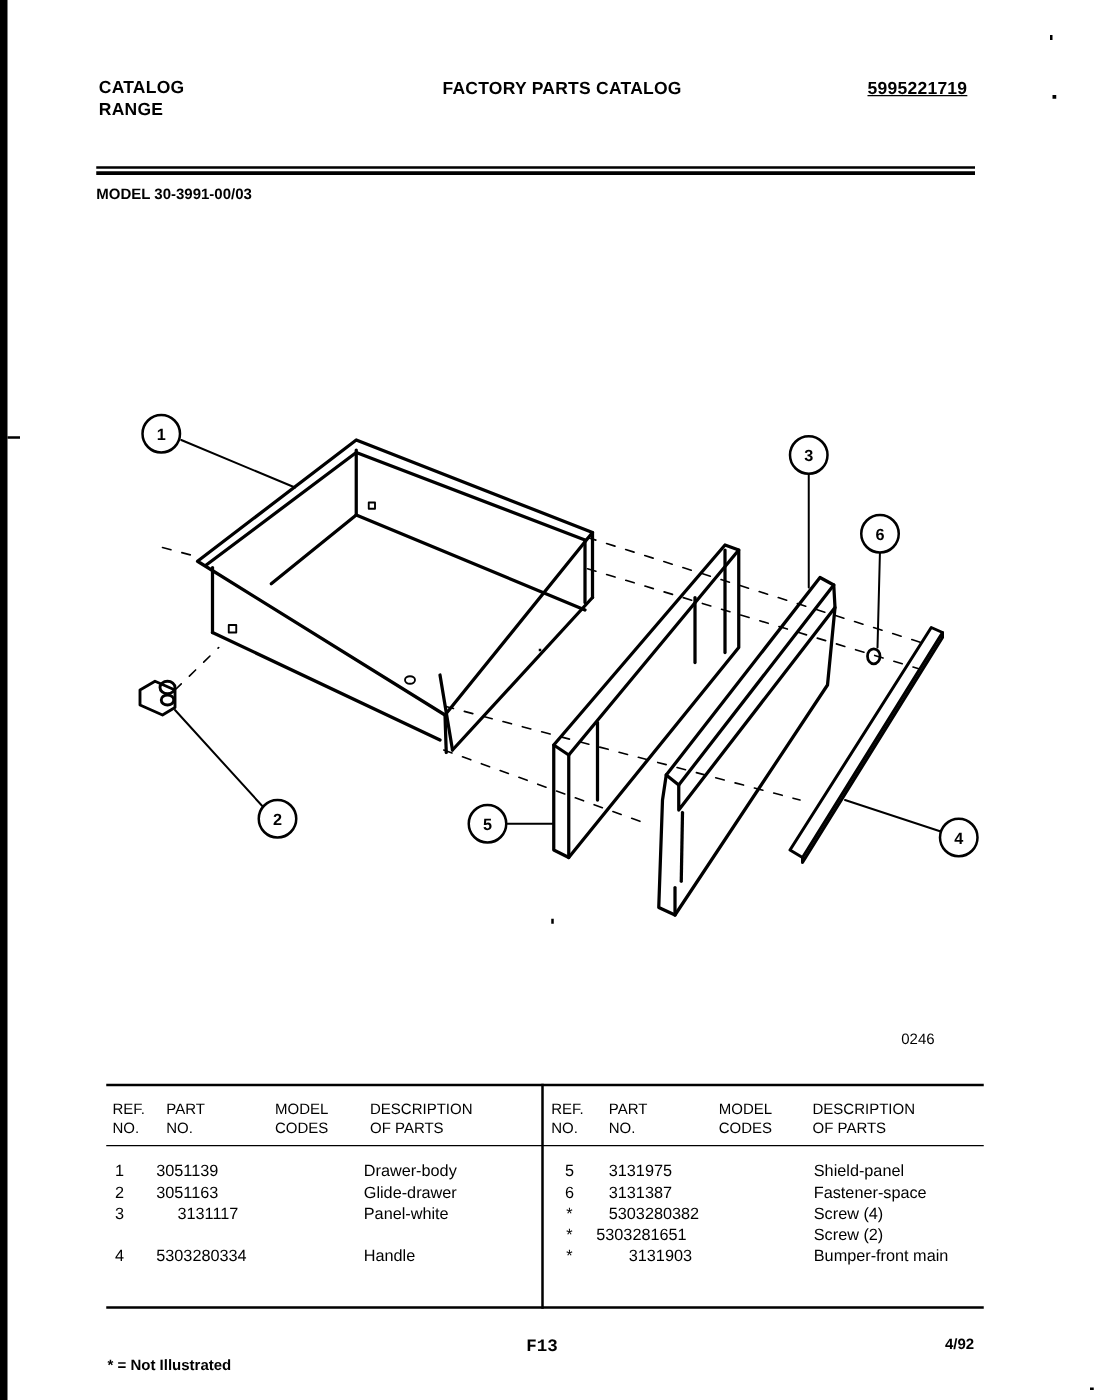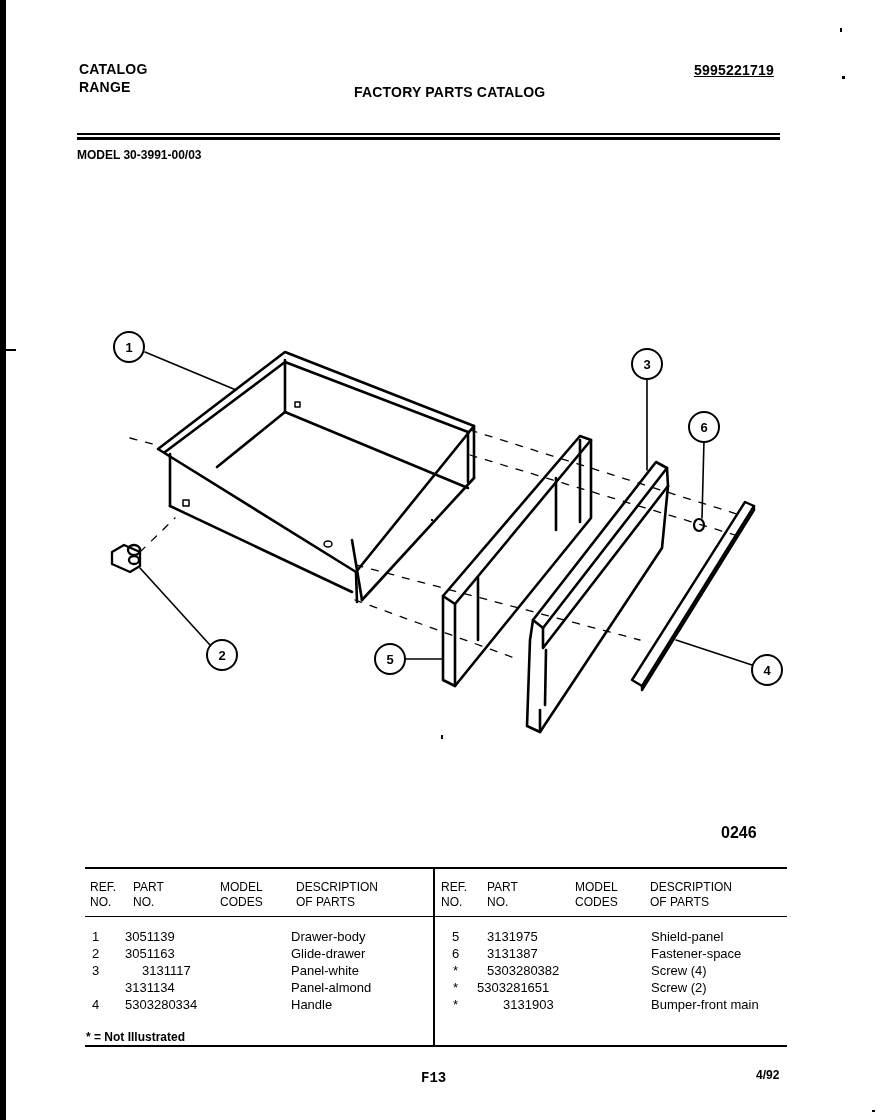--- a/index.html
+++ b/index.html
@@ -7,43 +7,43 @@
     width: 880px; height: 1120px; position: relative; overflow: hidden;
     font-family: "Liberation Sans", sans-serif; color: #000;
   }
   .edge-left {
     position: absolute; left: 0; top: 0; width: 6px; height: 1120px; background: #000;
   }
   .edge-mark { position: absolute; background: #000; }
 
   .hdr { position: absolute; font-weight: bold; font-size: 14px; letter-spacing: 0.2px; }
   #brand { left: 79px; top: 60px; line-height: 18px; }
-  #catalog-title { left: 354px; top: 62px; margin-top: 22px; }
+  #catalog-title { left: 354px; top: 62px; }
   #catalog-number { left: 694px; top: 62px; text-decoration: underline; }
 
   .rule-thick { position: absolute; left: 77px; width: 703px; background: #000; }
   #model-label { position: absolute; left: 77px; top: 148px; font-weight: bold; font-size: 12px; }
 
   #diagram { position: absolute; left: 0; top: 0; width: 880px; height: 860px; pointer-events: none; }
   .callout circle { fill: #fff; stroke: #000; stroke-width: 2; }
   .callout text { font-family: "Liberation Sans", sans-serif; font-weight: bold; font-size: 13px; text-anchor: middle; }
 
-  #drawing-code { position: absolute; left: 721px; top: 824px; font-size: 16px; font-weight: bold; }
+  #drawing-code { position: absolute; left: 721px; top: 824px; font-size: 12px; font-weight: normal; }
 
   #parts-table { position: absolute; left: 85px; top: 867px; width: 702px; height: 180px; }
   .tbl-top { position: absolute; left: 0; top: 0; width: 702px; height: 2px; background: #000; }
   .tbl-head-rule { position: absolute; left: 0; top: 49px; width: 702px; height: 1px; background: #000; }
   .tbl-bottom { position: absolute; left: 0; top: 178px; width: 702px; height: 2px; background: #000; }
   .tbl-divider { position: absolute; left: 348px; top: 0; width: 2px; height: 180px; background: #000; }
   .hcell { position: absolute; top: 13px; font-size: 12px; line-height: 15px; }
   .row { position: absolute; height: 17px; width: 340px; font-size: 13px; }
   .row span { position: absolute; top: 0; white-space: nowrap; }
 
   .foot { position: absolute; font-weight: bold; }
-  #not-illustrated { left: 86px; top: 1030px; font-size: 12px; }
+  #not-illustrated { left: 86px; top: 1085px; font-size: 12px; }
   #page-code { left: 421px; top: 1070px; font-size: 14px; font-family: Liberation Mono, monospace; }
   #print-date { left: 756px; top: 1068px; font-size: 12px; }
 </style>
 </head>
 <body>
 
 <div class="edge-left"></div>
 <div class="edge-mark" style="left:6px;top:349px;width:10px;height:2px;"></div>
 <div class="edge-mark" style="left:840px;top:28px;width:2px;height:4px;"></div>
 <div class="edge-mark" style="left:842px;top:76px;width:3px;height:3px;"></div>
@@ -210,25 +210,20 @@
   <div class="row" style="left:0;top:79px;">
     <span style="left:7px;">2</span>
     <span style="left:40px;">3051163</span>
     <span style="left:206px;">Glide-drawer</span>
   </div>
   <div class="row" style="left:0;top:96px;">
     <span style="left:7px;">3</span>
     <span style="left:40px;margin-left:17px;">3131117</span>
     <span style="left:206px;">Panel-white</span>
   </div>
-  <div class="row" style="left:0;top:113px;">
-    <span style="left:7px;"></span>
-    <span style="left:40px;">3131134</span>
-    <span style="left:206px;">Panel-almond</span>
-  </div>
   <div class="row" style="left:0;top:130px;">
     <span style="left:7px;">4</span>
     <span style="left:40px;">5303280334</span>
     <span style="left:206px;">Handle</span>
   </div>
 
   <div class="row" style="left:350px;top:62px;">
     <span style="left:17px;">5</span>
     <span style="left:52px;">3131975</span>
     <span style="left:216px;">Shield-panel</span>

